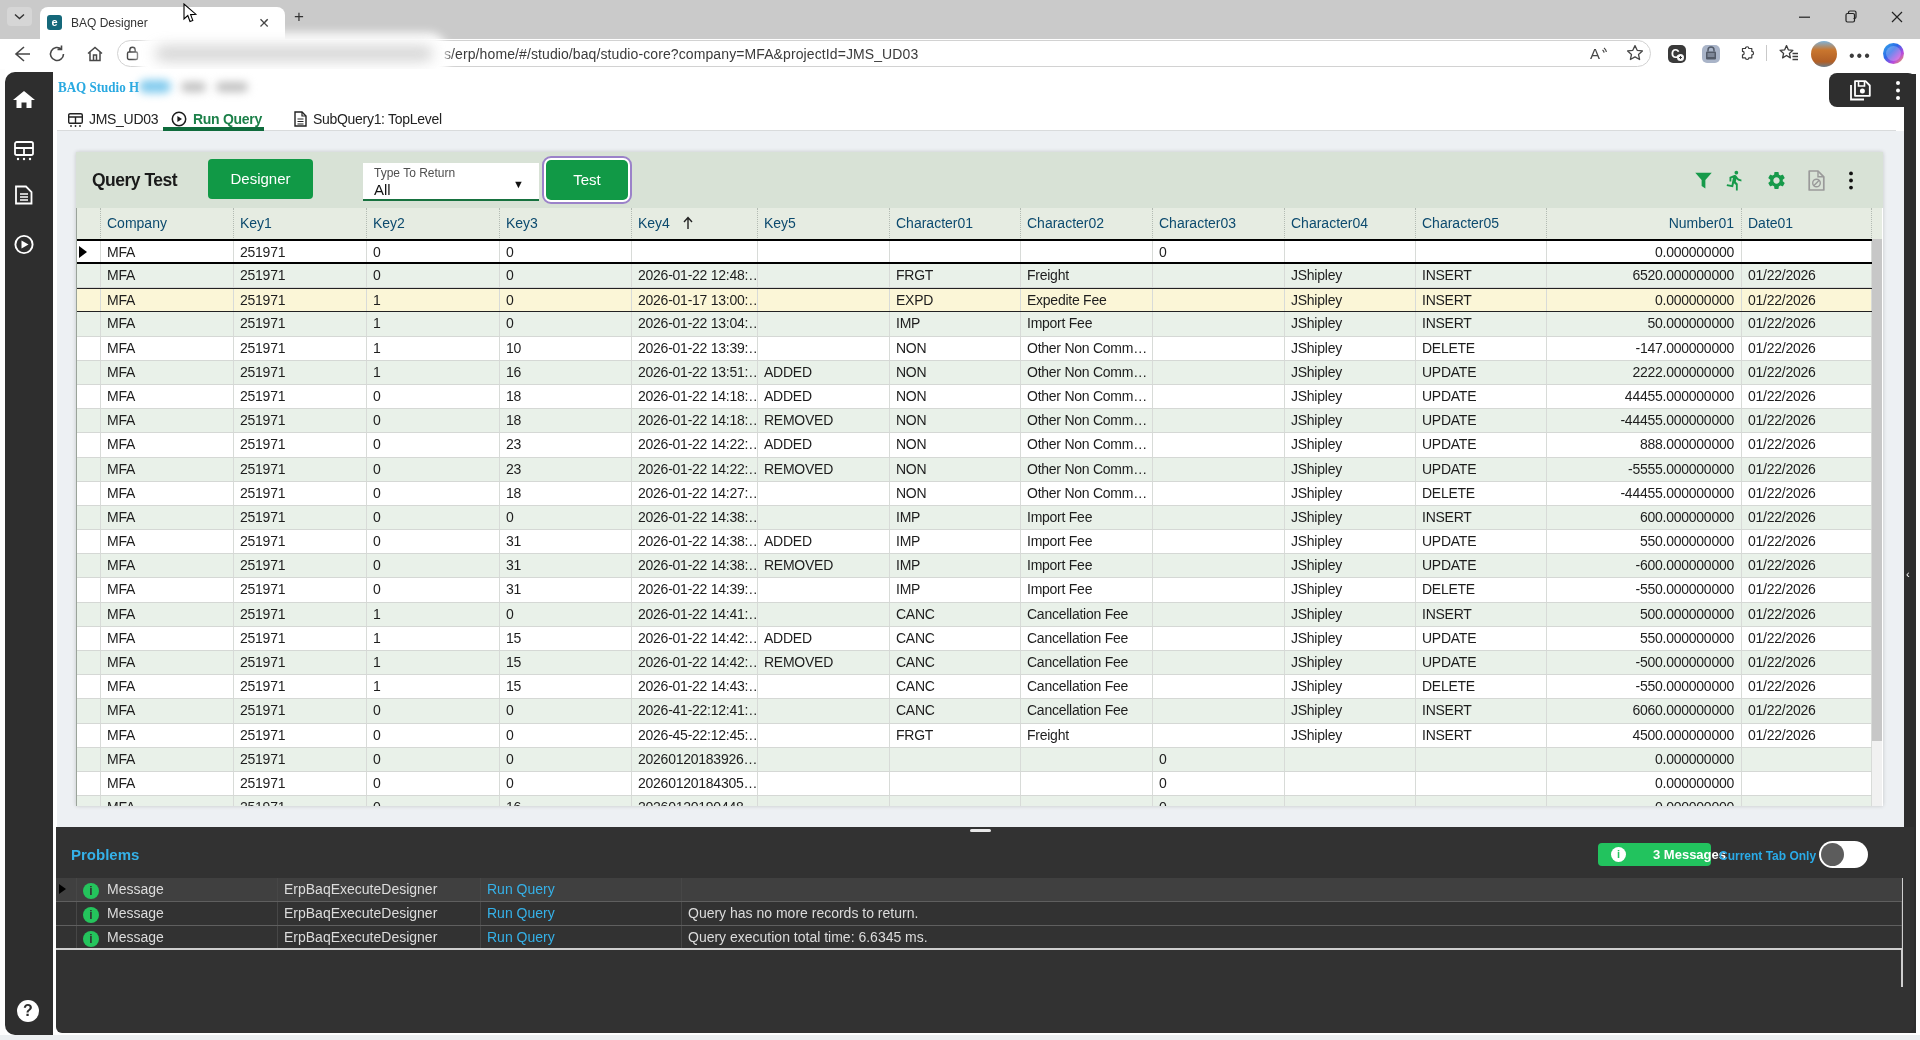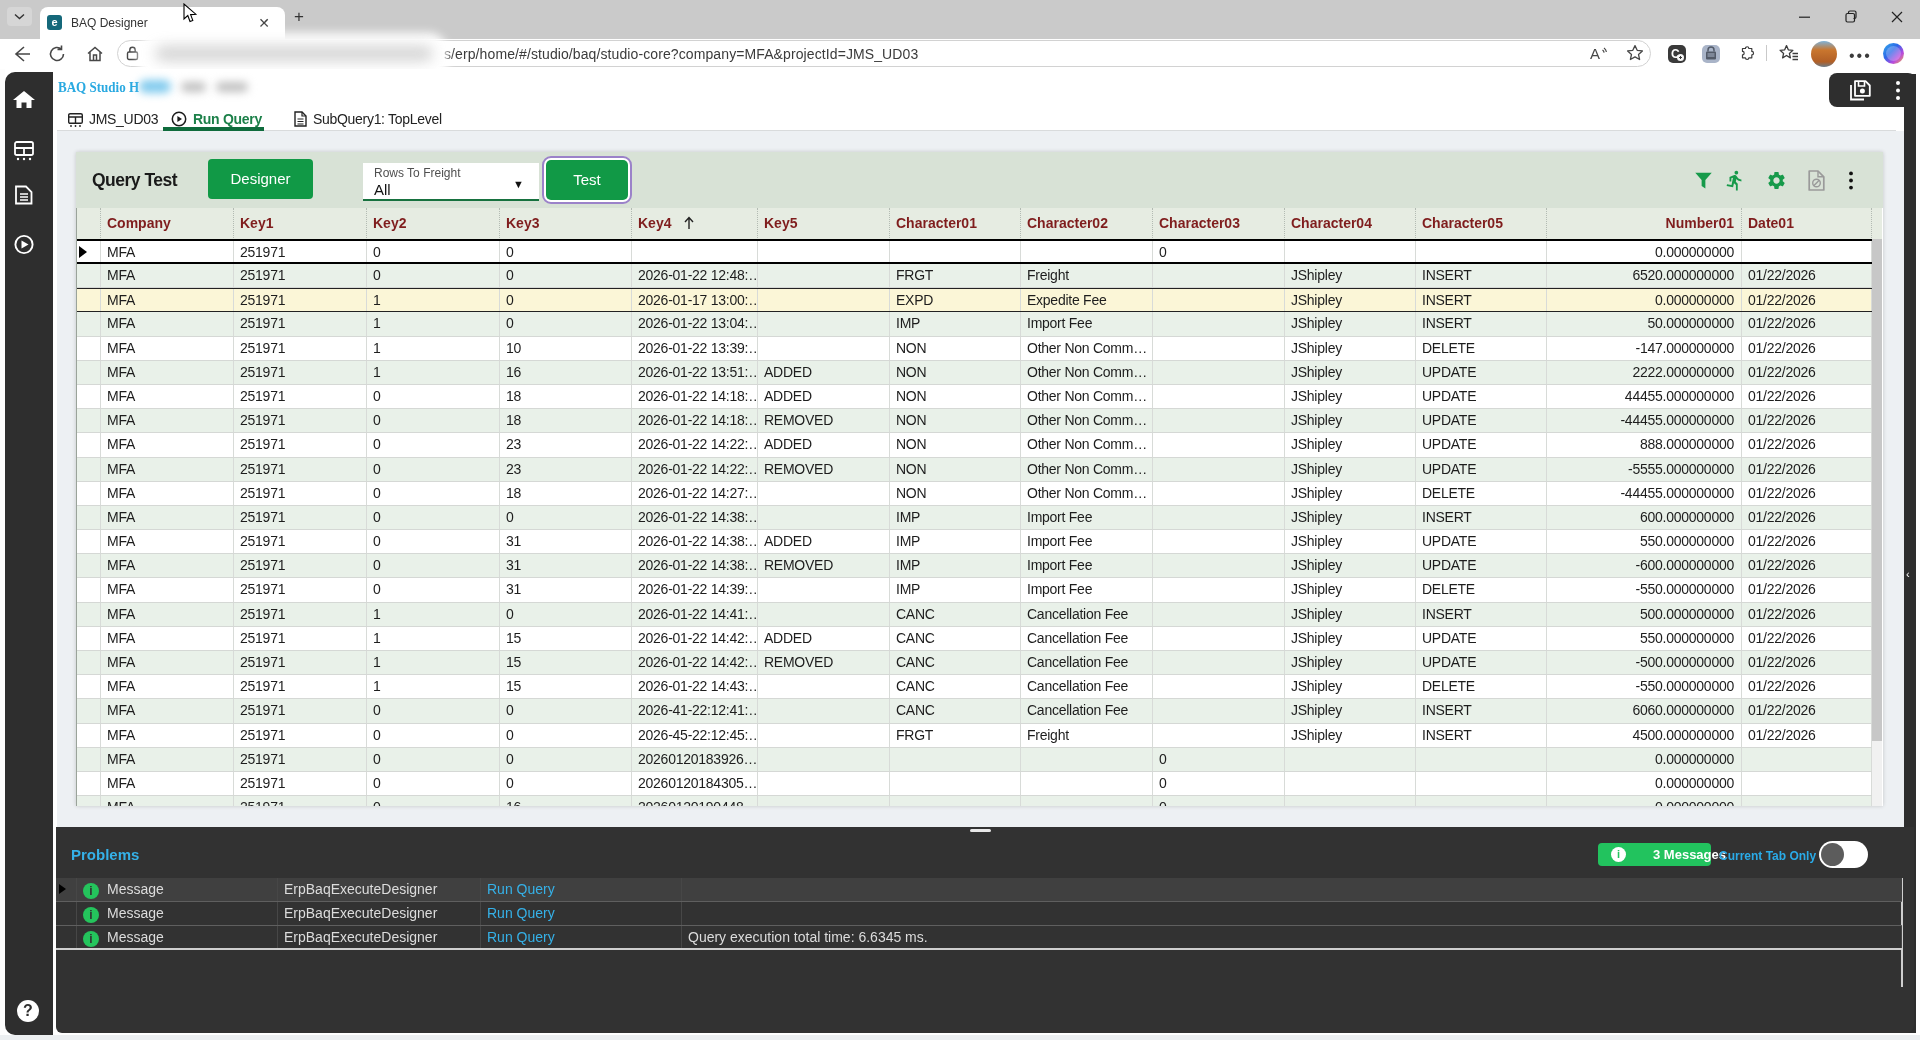--- a/index.html
+++ b/index.html
@@ -51,21 +51,21 @@
 #testring { position:absolute; left:466px; top:4px; width:90px; height:48px; border:2px solid #9b82c9; border-radius:9px; background:#fff; }
 #test { left:470px; top:8px; width:82px; height:40px; line-height:40px; border-radius:5px; }
 #dd { position:absolute; left:287px; top:11px; width:176px; height:38px; background:#fff; border-bottom:2px solid #17713f; }
 #dd .lab { position:absolute; left:11px; top:3px; font-size:12px; color:#4f4f4f; }
 #dd .val { position:absolute; left:11px; top:18px; font-size:15px; color:#111; }
 #dd .car { position:absolute; left:150px; top:15px; font-size:11px; color:#111; }
 .tbi { position:absolute; top:9px; }
 
 
 #ghead { position:absolute; left:0; top:56px; width:1806px; height:31px; background:#e6ece2; display:flex; border-left:1px solid #9aa39a; }
-.gh { height:30px; font-weight:bold; font-size:14px; color:#7f1d1d; padding:7px 0 0 6px; border-right:1px dotted #b3bbb3; position:relative; }
+.gh { height:30px; font-weight:normal; font-size:14px; color:#0c4a6e; padding:7px 0 0 6px; border-right:1px dotted #b3bbb3; position:relative; }
 .gh.num { text-align:right; padding-right:7px; }
 .gh.num span { float:right; }
 #gbody { position:absolute; left:0; top:87px; width:1796px; height:567px; overflow:hidden; border-left:1px solid #9aa39a; }
 .gr { display:flex; height:24.2px; border-bottom:1px solid #d5d8d5; }
 .gc { height:100%; font-size:14px; letter-spacing:-0.25px; color:#1d1d1d; padding:3px 0 0 6px; border-right:1px solid #d8dbd8; overflow:hidden; white-space:nowrap; }
 .gc.m { width:24px; position:relative; padding:0; }
 .gc.num { text-align:right; padding-right:7px; }
 .gr.cur { border-top:2px solid #000; border-bottom:2px solid #000; height:25px; }
 .gr.sel { border-top:1.5px solid #222; border-bottom:1.5px solid #222; }
 .mark { position:absolute; left:2px; top:5px; width:0; height:0; border-left:8px solid #000; border-top:6px solid transparent; border-bottom:6px solid transparent; }
@@ -261,21 +261,21 @@
     <circle cx="3" cy="3" r="2" fill="#fff"></circle>
     <circle cx="3" cy="10.5" r="2" fill="#fff"></circle>
     <circle cx="3" cy="18" r="2" fill="#fff"></circle>
   </svg>
 
 <div id="qpanel">
   <div id="qtoolbar">
     <div id="qtitle">Query Test</div>
     <div class="gbtn" id="analyze">Designer</div>
     <div id="dd">
-        <div class="lab">Rows To Freight</div>
+        <div class="lab">Type To Return</div>
         <div class="val">All</div>
         <div class="car">▼</div>
       </div>
     <div id="testring"></div>
     <div class="gbtn" id="test">Test</div>
     <svg class="tbi" style="left:1618px;top:20px" width="19" height="18" viewBox="0 0 24 24">
         <path d="M1 1 H23 L14.5 10.5 V22 L9.5 18.5 V10.5 Z" fill="#169a4a"></path>
       </svg>
     <svg class="tbi" style="left:1648px;top:17px" width="22" height="23" viewBox="0 0 24 24">
         <path fill="#169a4a" d="M13.49 5.48c1.1 0 2-.9 2-2s-.9-2-2-2-2 .9-2 2 .9 2 2 2zm-3.6 13.9l1-4.4 2.1 2v6h2v-7.5l-2.1-2 .6-3c1.3 1.5 3.3 2.5 5.5 2.5v-2c-1.9 0-3.5-1-4.3-2.4l-1-1.6c-.4-.6-1-1-1.7-1-.3 0-.5.1-.8.1l-5.2 2.2v4.7h2v-3.4l1.8-.7-1.6 8.1-4.9-1-.4 2 7 1.4z"></path>
@@ -725,20 +725,21 @@
       <div class="c pc0 pmark"></div>
       <div class="c pc1"><span class="pinfo">i</span>Message</div>
       <div class="c pc2">ErpBaqExecuteDesigner</div>
       <div class="c pc3 link">Run Query</div>
     </div>
     <div class="pr">
       <div class="c pc0"></div>
       <div class="c pc1"><span class="pinfo">i</span>Message</div>
       <div class="c pc2">ErpBaqExecuteDesigner</div>
       <div class="c pc3 link">Run Query</div>
+      <div class="c pc4">Query has no more records to return.</div>
     </div>
     <div class="pr">
       <div class="c pc0"></div>
       <div class="c pc1"><span class="pinfo">i</span>Message</div>
       <div class="c pc2">ErpBaqExecuteDesigner</div>
       <div class="c pc3 link">Run Query</div>
       <div class="c pc4">Query execution total time: 6.6345 ms.</div>
     </div>
   </div>
 </div>

